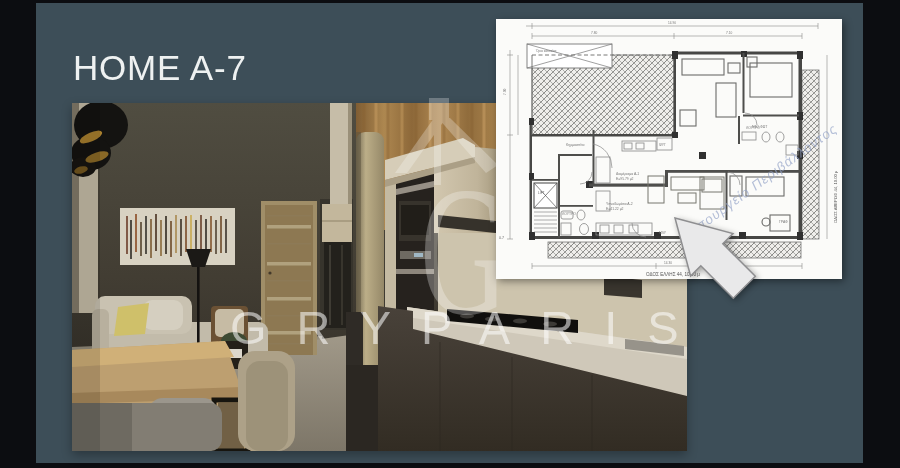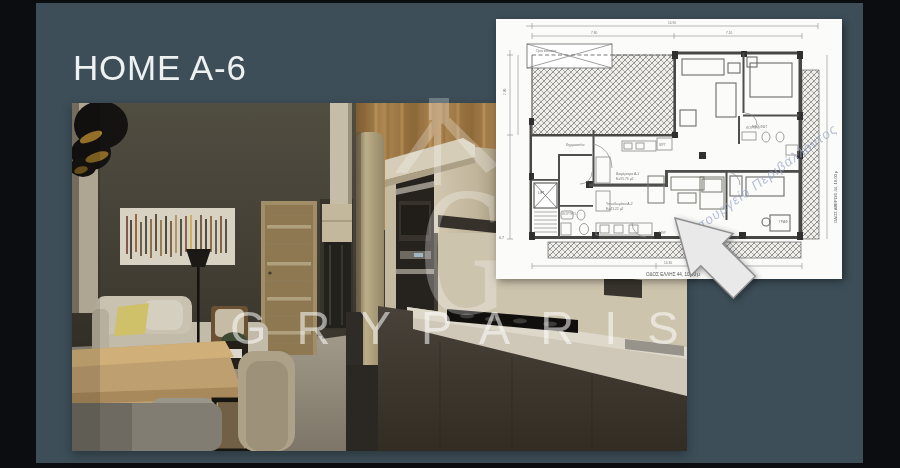--- a/index.html
+++ b/index.html
@@ -6,21 +6,21 @@
   body{width:900px;height:468px;overflow:hidden;background:#0c0d11;font-family:"Liberation Sans",sans-serif;}
   .abs{position:absolute;}
 </style>
 </head>
 <body>
 
 <div class="abs" style="left:0;top:0;width:900px;height:468px;background:#0c0d11;"></div>
 
 <div class="abs" style="left:36px;top:3px;width:827px;height:460px;background:#3d4e58;"></div>
 
-<div class="abs" style="left:73px;top:48px;font-size:35px;font-weight:400;letter-spacing:0.8px;color:#eef1f1;">HOME A-6</div>
+<div class="abs" style="left:73px;top:48px;font-size:35px;font-weight:400;letter-spacing:0.8px;color:#eef1f1;">HOME A-7</div>
 
 <div class="abs" style="left:72px;top:103px;width:615px;height:348px;box-shadow:0 4px 10px rgba(0,0,0,0.3);">
 <svg width="615" height="348" viewBox="0 0 615 348">
   <defs>
     <linearGradient id="wallg" x1="0" y1="0" x2="0" y2="1">
       <stop offset="0" stop-color="#504d41"></stop>
       <stop offset="0.5" stop-color="#423d33"></stop>
       <stop offset="1" stop-color="#2e2a24"></stop>
     </linearGradient>
     <linearGradient id="woodg" x1="0" y1="0" x2="1" y2="0">

